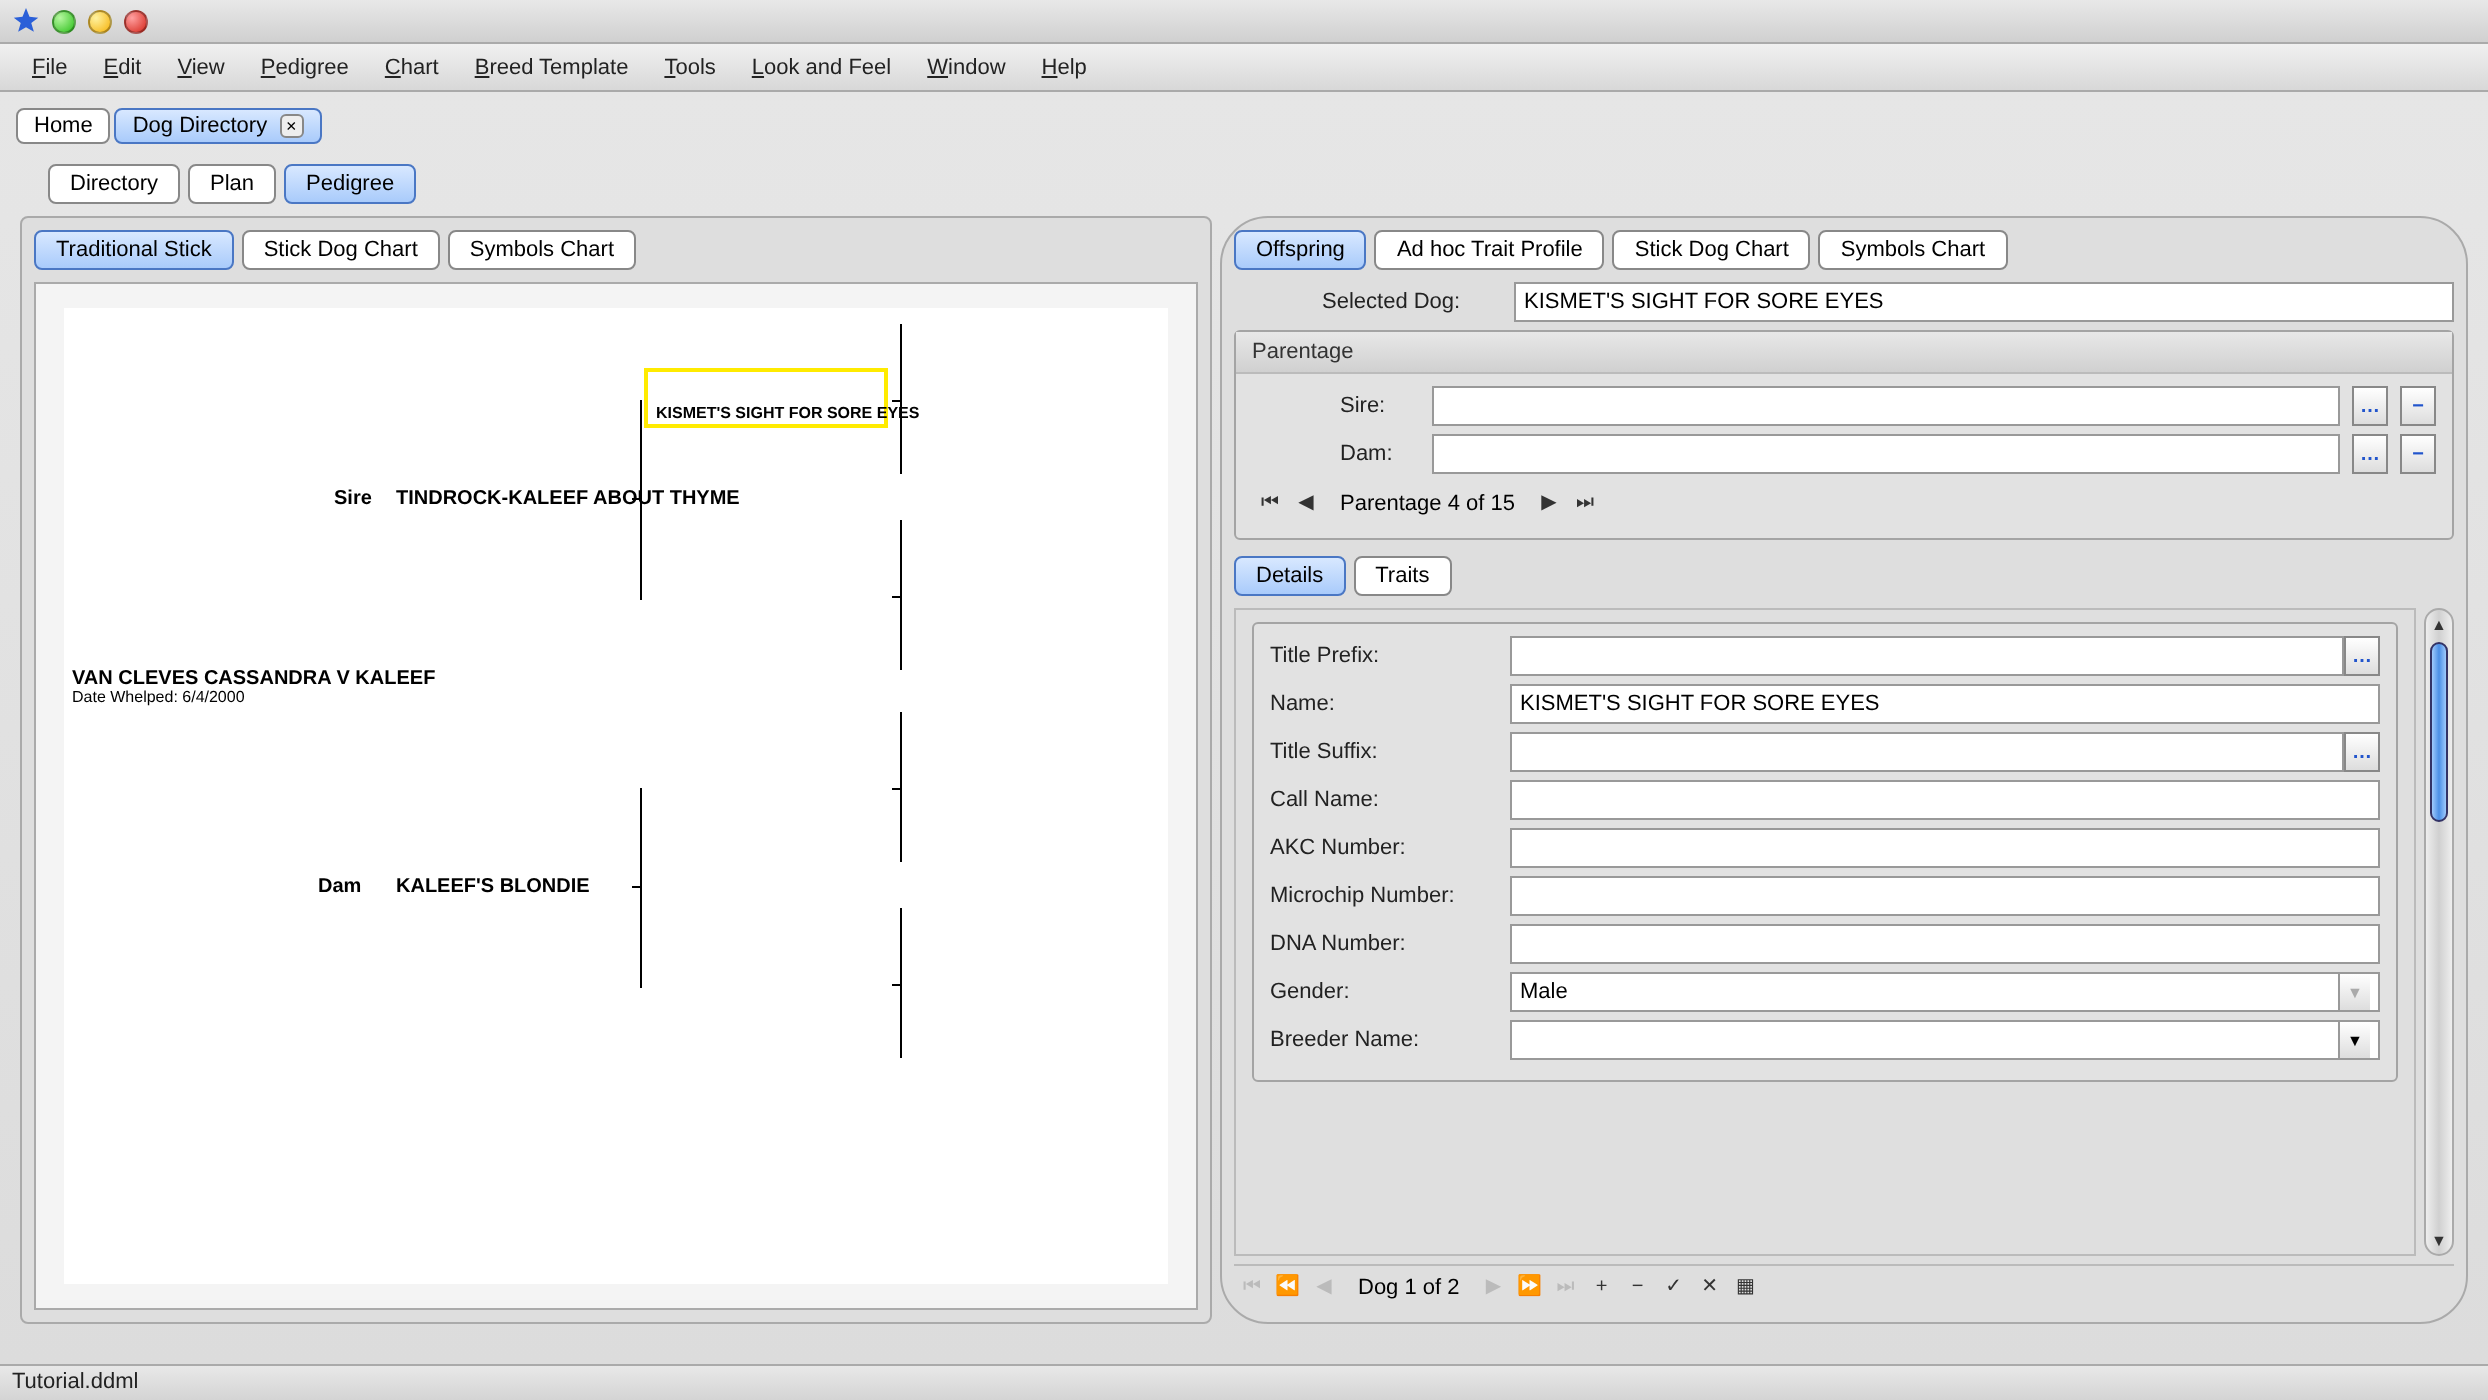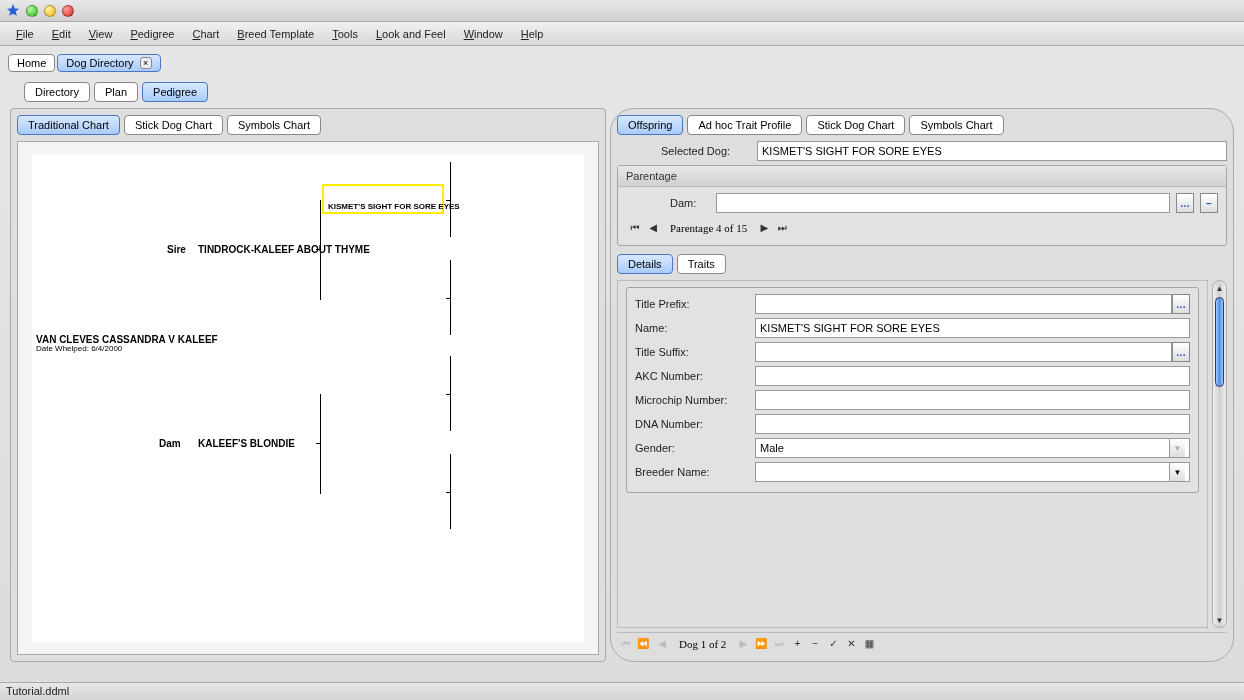--- a/index.html
+++ b/index.html
@@ -63,21 +63,21 @@
 .fieldset .legend { background: linear-gradient(#e8e8e8,#d0d0d0); padding: 4px 8px; border-bottom: 1px solid #bbb; color: #333; }
 .fieldset .body { padding: 6px 8px; }
 
 .minibtn { width: 18px; height: 20px; border: 1px solid #888; background: linear-gradient(#fff,#ddd); display: inline-flex; align-items: center; justify-content: center; font-size: 10px; cursor: default;}
 .minibtn.dots::after { content: "…"; font-weight: bold; color: #2255cc;}
 .minibtn.minus::after { content: "−"; font-weight: bold; color: #2255cc;}
 
 
 .navbar { display:flex; align-items:center; gap:4px; padding: 4px 2px; }
 .navbar .navbtn { width: 14px; height: 14px; display: inline-flex; align-items: center; justify-content: center; color: #333; cursor: default; }
-.navbar .navtext { padding: 0 6px; font-family: Liberation Serif, serif; }
+.navbar .navtext { padding: 0 6px; }
 .navbar .ghost { color: #bbb; }
 
 
 .scroll-area { position: relative; flex: 1; display: flex; min-height: 0;}
 .details-panel { flex: 1; overflow: hidden; border: 1px solid #bbb; background: #dfdfdf; padding: 6px 8px 0 8px; margin-right: 4px;}
 .scrollbar { width: 15px; background: linear-gradient(90deg,#eee,#d0d0d0,#eee); border: 1px solid #aaa; border-radius: 8px; display: flex; flex-direction: column; align-items: center; }
 .scrollbar .arrow { height: 14px; display: flex; align-items: center; justify-content: center; width: 100%; font-size: 8px; color: #333;}
 .scrollbar .thumb { flex: 0 0 90px; width: 9px; margin-top: 2px; border-radius: 6px; background: linear-gradient(90deg,#9fcafc,#4b8fe6,#9fcafc); border:1px solid #336; }
 .scrollbar .track { flex: 1; }
 
@@ -136,21 +136,21 @@
   <div class="section-tabs">
     <div class="stab">Directory</div>
     <div class="stab">Plan</div>
     <div class="stab active">Pedigree</div>
   </div>
 
   <div class="panels">
 
     <div class="panel left">
       <div class="inner-tabs">
-        <div class="itab active">Traditional Chart</div>
+        <div class="itab active">Traditional Stick</div>
         <div class="itab">Stick Dog Chart</div>
         <div class="itab">Symbols Chart</div>
       </div>
       <div class="canvas-wrap">
         <div class="canvas">
 
           <div class="txt" style="left:4px; top:180px;">VAN CLEVES CASSANDRA V KALEEF</div>
           <div class="txt small" style="left:4px; top:190px;">Date Whelped: 6/4/2000</div>
 
           <div class="txt" style="left:135px; top:90px;">Sire</div>
@@ -187,20 +187,26 @@
       </div>
 
       <div class="row">
         <label>Selected Dog:</label>
         <input type="text" value="KISMET'S SIGHT FOR SORE EYES" style="">
       </div>
 
       <div class="fieldset">
         <div class="legend">Parentage</div>
         <div class="body">
+          <div class="row">
+            <label style="width:40px">Sire:</label>
+            <input type="text" value="" style="">
+            <span class="minibtn dots"></span>
+            <span class="minibtn minus"></span>
+          </div>
           <div class="row">
             <label style="width:40px">Dam:</label>
             <input type="text" value="" style="">
             <span class="minibtn dots"></span>
             <span class="minibtn minus"></span>
           </div>
           <div class="navbar">
             <span class="navbtn">
                 <span class="icon-sym">⏮</span>
               </span>
@@ -241,20 +247,26 @@
                   </div>
               </div>
               <div class="general-row">
                 <div class="glabel">Title Suffix:</div>
                 <div class="gfield">
                     <input type="text" value="" style="">
                     <span class="minibtn dots"></span>
                   </div>
               </div>
               <div class="general-row">
+                <div class="glabel">Call Name:</div>
+                <div class="gfield">
+                    <input type="text" value="" style="">
+                  </div>
+              </div>
+              <div class="general-row">
                 <div class="glabel">AKC Number:</div>
                 <div class="gfield">
                     <input type="text" value="" style="">
                   </div>
               </div>
               <div class="general-row">
                 <div class="glabel">Microchip Number:</div>
                 <div class="gfield">
                     <input type="text" value="" style="">
                   </div>

